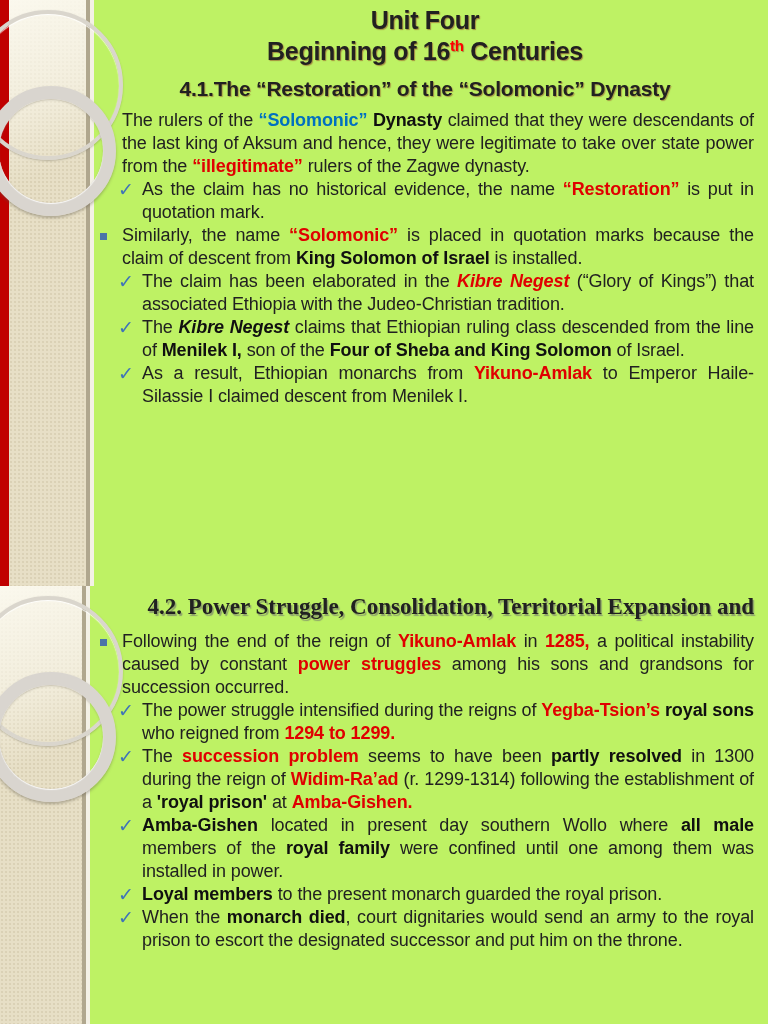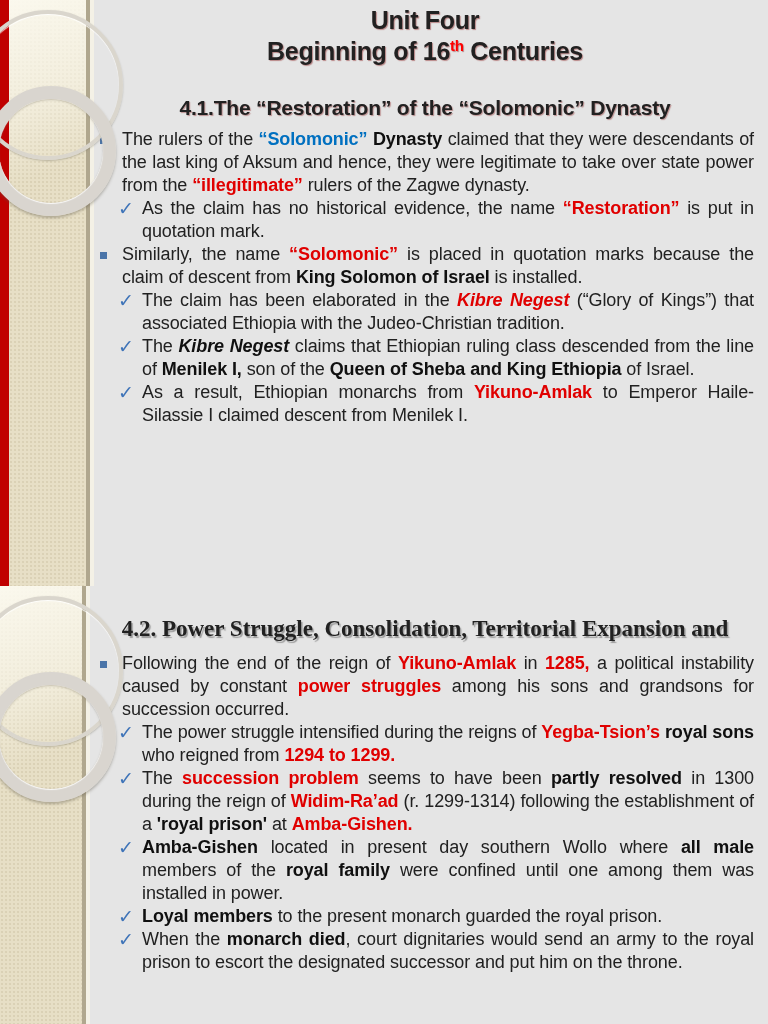--- a/index.html
+++ b/index.html
@@ -2,21 +2,21 @@
 <html><head>
 <meta charset="utf-8">
 <style>
   html,body{margin:0;padding:0;}
   body{
     width:768px;height:1024px;position:relative;overflow:hidden;
     background:#ffffff;
     font-family:"Liberation Sans","DejaVu Sans",sans-serif;
     color:#212121;
   }
-  .slide{position:absolute;left:0;width:768px;overflow:hidden;background:#e5e5e5;}
+  .slide{position:absolute;left:0;width:768px;overflow:hidden;background:#bef264;}
   #slide1{top:0;height:586px;}
   #slide2{top:586px;height:438px;}
 
   
   .red-strip{position:absolute;left:0;top:0;width:9px;height:100%;background:#c00000;}
 
   
   .panel{
     position:absolute;top:0;height:100%;
     background:#e7dfc6;
@@ -54,28 +54,28 @@
   #slide1 .content{padding-top:5px;}
   #slide2 .content{padding-top:6px;}
 
   .slide-title{line-height:31px;text-align:center;}
   .slide-title .line{
     font-weight:bold;font-size:25px;color:#ff0000;
     text-shadow:1px 1px 1px rgba(130,20,20,0.45);
     letter-spacing:-0.3px;
   }
   .h41{
-    margin-top:29px;text-align:center;font-weight:bold;font-size:21px;
+    margin-top:10px;text-align:center;font-weight:bold;font-size:21px;
     color:#ff0000;text-shadow:1px 1px 1px rgba(130,20,20,0.4);letter-spacing:-0.2px;
   }
   .h42{
     font-family:"Liberation Serif","DejaVu Serif",serif;
     font-weight:bold;font-size:23px;line-height:30px;color:#c00000;
     text-shadow:1.5px 1.5px 1px rgba(110,110,110,0.6);
-    text-align:center;margin-bottom:3px;margin-top:22px;
+    text-align:right;margin-bottom:3px;
   }
 
   .blocks{margin-top:8px;}
   .bullet{position:relative;text-align:justify;font-size:18px;line-height:23px;letter-spacing:-0.1px;}
   .bullet p{margin:0;}
   .bullet.lv1{padding-left:26px;}
   .bullet.lv2{padding-left:46px;}
   .marker{position:absolute;color:#4a78b0;}
   .lv1 .marker{left:4px;top:9px;width:7px;height:7px;background:#4a74a8;font-size:0;}
   .lv2 .marker{left:22px;top:0;font-weight:bold;font-size:19px;color:#3f74b8;}
@@ -118,21 +118,21 @@
         <div class="bullet lv1">
           <span class="marker">▪</span>
           <p><span class="seg-n">Similarly, the name </span><span class="seg-r">“Solomonic”</span><span class="seg-n"> is placed in quotation marks because the claim of descent from </span><span class="seg-b">King Solomon of Israel</span><span class="seg-n"> is installed.</span></p>
         </div>
         <div class="bullet lv2">
           <span class="marker">✓</span>
           <p><span class="seg-n">The claim has been elaborated in the </span><span class="seg-ri">Kibre Negest</span><span class="seg-n"> (“Glory of Kings”) that associated Ethiopia with the Judeo-Christian tradition.</span></p>
         </div>
         <div class="bullet lv2">
           <span class="marker">✓</span>
-          <p><span class="seg-n">The </span><span class="seg-bi">Kibre Negest</span><span class="seg-n"> claims that Ethiopian ruling class descended from the line of </span><span class="seg-b">Menilek I,</span><span class="seg-n"> son of the </span><span class="seg-b">Queen of Sheba and King Ethiopia</span><span class="seg-n"> of Israel.</span></p>
+          <p><span class="seg-n">The </span><span class="seg-bi">Kibre Negest</span><span class="seg-n"> claims that Ethiopian ruling class descended from the line of </span><span class="seg-b">Menilek I,</span><span class="seg-n"> son of the </span><span class="seg-b">Four of Sheba and King Solomon</span><span class="seg-n"> of Israel.</span></p>
         </div>
         <div class="bullet lv2">
           <span class="marker">✓</span>
           <p><span class="seg-n">As a result, Ethiopian monarchs from </span><span class="seg-r">Yikuno-Amlak</span><span class="seg-n"> to Emperor Haile-Silassie I claimed descent from Menilek I.</span></p>
         </div>
       </div>
   </div>
 </div>
 
 <div class="slide" id="slide2">

